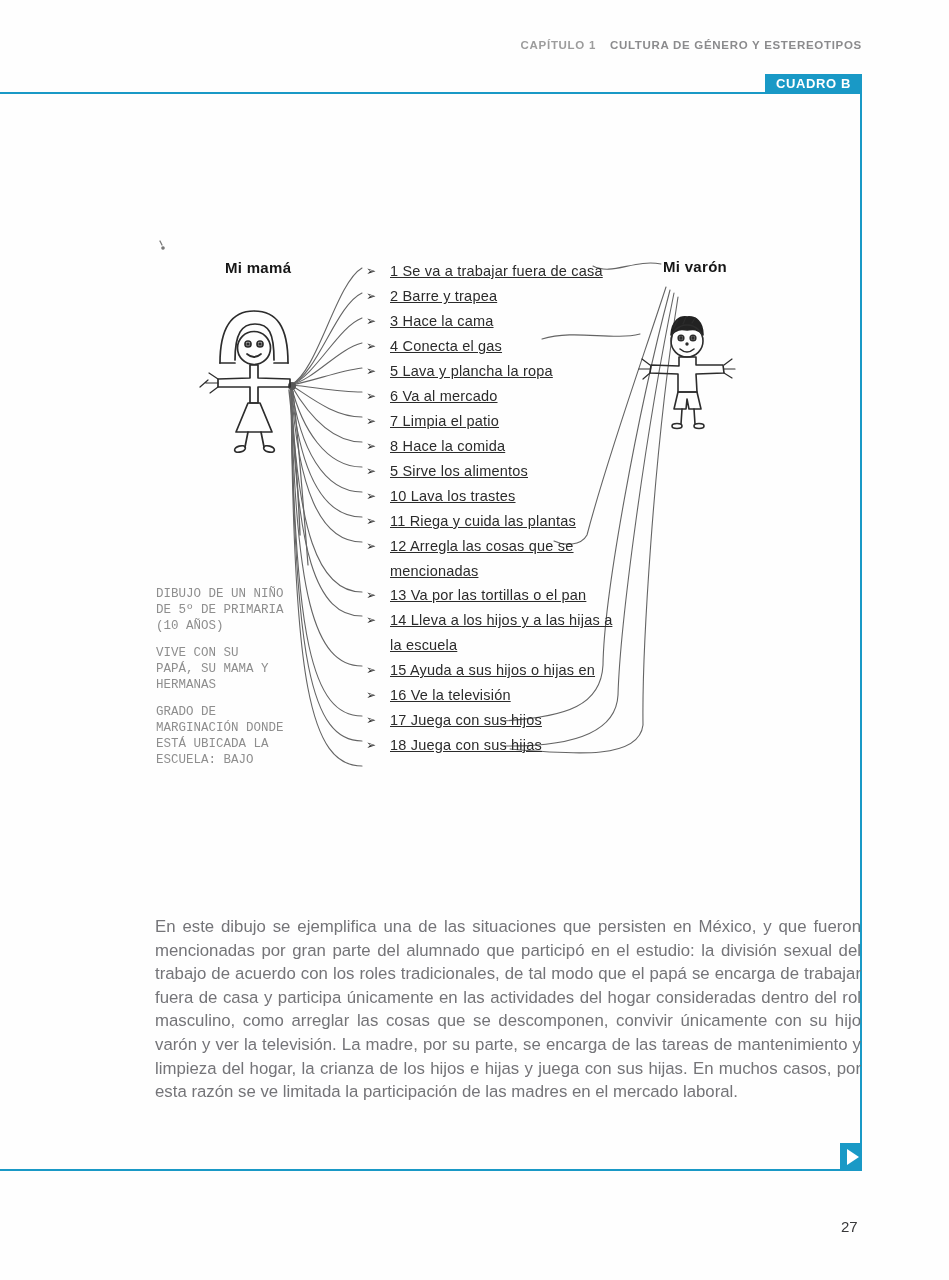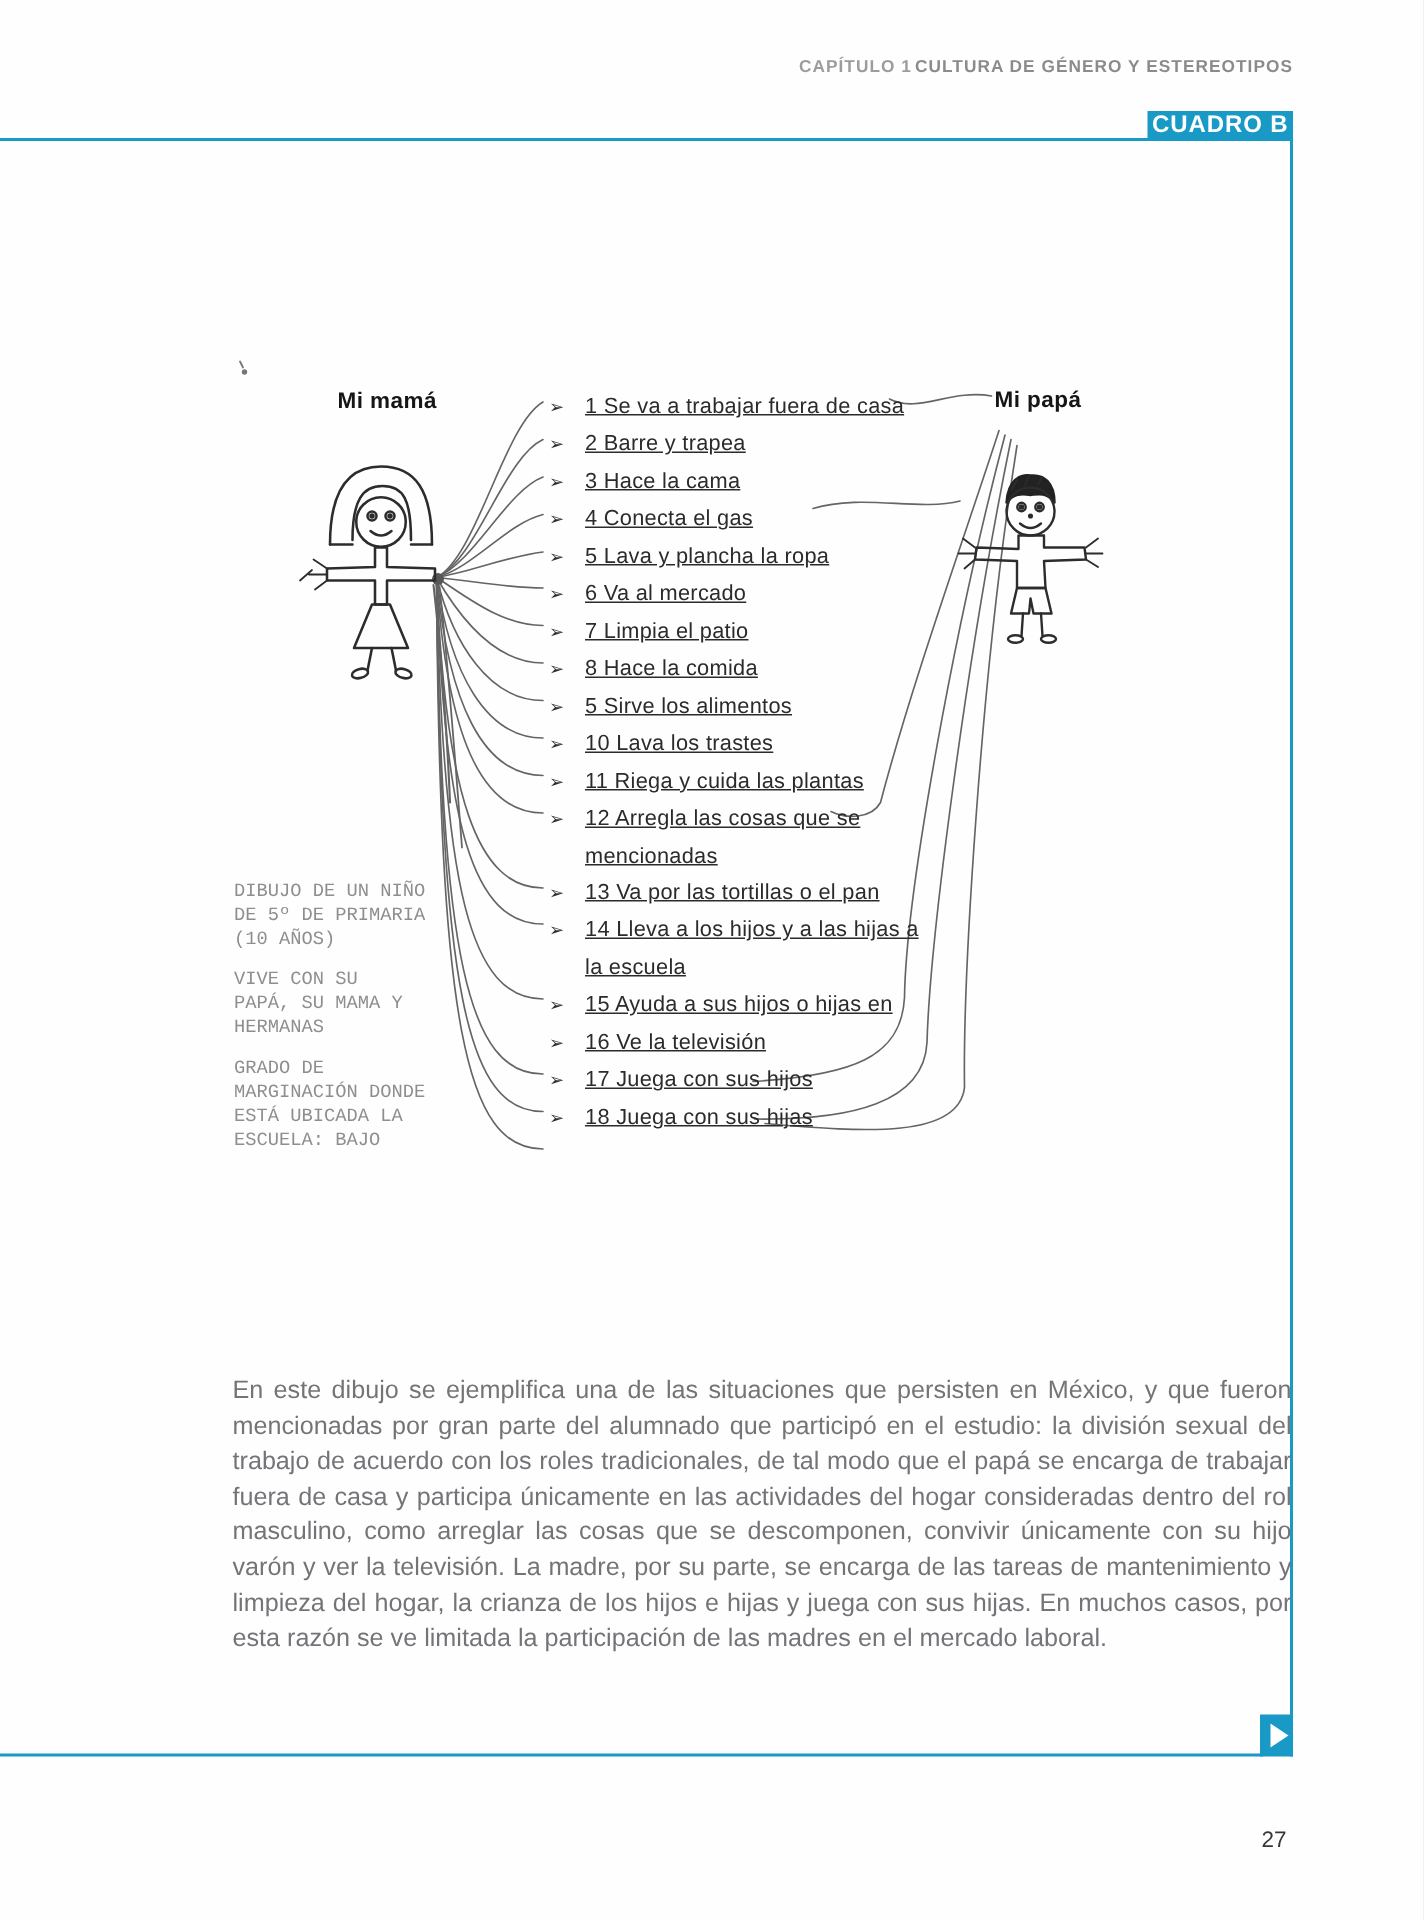--- a/index.html
+++ b/index.html
@@ -6,26 +6,26 @@
   .page{
     position:relative;width:949px;height:1280px;margin:0 auto;
     background:#fefefe;overflow:hidden;
     font-family:"Liberation Sans",sans-serif;
   }
   
   .running-head{
     position:absolute;top:39px;left:0;width:862px;text-align:right;
     font-size:11.5px;font-weight:bold;letter-spacing:.7px;white-space:nowrap;
   }
-  .running-head .chapter{color:#9c9c9c;margin-right:2px;}
+  .running-head .chapter{color:#9c9c9c;margin-right:14px;}
   .running-head .title{color:#8b8b8d;}
   
   .cuadro-tab{
     position:absolute;left:765px;top:74px;width:97px;height:19px;
-    background:var(--accent,#1999c6);color:#fff;font-weight:bold;font-size:16px;
+    background:var(--accent,#1999c6);color:#fff;font-weight:bold;font-size:13px;
     line-height:19px;text-align:center;letter-spacing:.6px;
   }
   .rule{position:absolute;background:var(--accent,#1999c6);}
   .rule-top{left:0;top:92px;width:862px;height:2px;}
   .rule-right{left:860px;top:92px;width:2px;height:1079px;}
   .rule-bottom{left:0;top:1169px;width:842px;height:2px;}
   .nav-square{position:absolute;left:840px;top:1143px;width:22px;height:28px;background:var(--accent,#1999c6);}
   .nav-square .tri{
     position:absolute;left:7px;top:6px;width:0;height:0;
     border-top:8px solid transparent;border-bottom:8px solid transparent;
@@ -144,21 +144,21 @@
       <path d="M529,122 L546,122 L546,130 L573,130 L574,138 L546,139 L547,157 L528,157 L528,139 L500,138 L501,130 L529,131 Z"></path>
       <path d="M500,130 L492,124 M500,134 L489,134 M500,138 L493,144 M574,130 L582,124 M574,134 L585,134 M574,138 L582,143" stroke-width="1.2"></path>
       <path d="M528,157 L547,157 L551,174 L539,174 L537,164 L536,174 L524,174 Z"></path>
       <path d="M532,174 L531,189 M544,174 L545,189"></path>
       <ellipse cx="527" cy="191" rx="5" ry="2.5"></ellipse>
       <ellipse cx="549" cy="191" rx="5" ry="2.5"></ellipse>
     </g>
   </svg>
 
   <div class="figure-label mom-label">Mi mamá</div>
-  <div class="figure-label dad-label">Mi papá</div>
+  <div class="figure-label dad-label">Mi varón</div>
 
   <div class="activity-list">
 
       <div class="activity-row">
         <span class="bullet">➢</span>
         <span class="activity-text">1 Se va a trabajar fuera de casa</span>
       </div>
 
       <div class="activity-row">
         <span class="bullet">➢</span>

